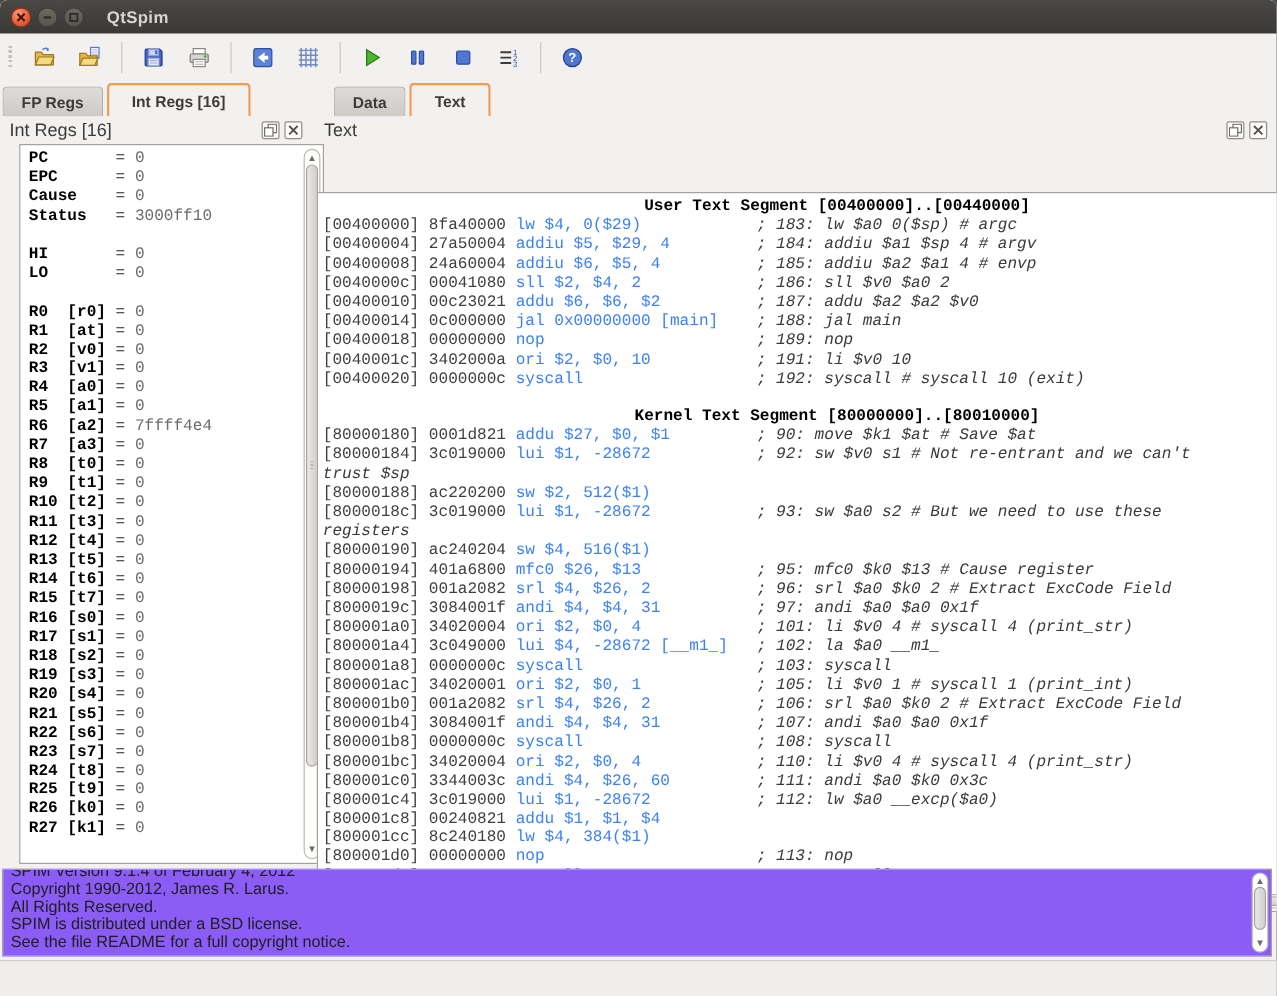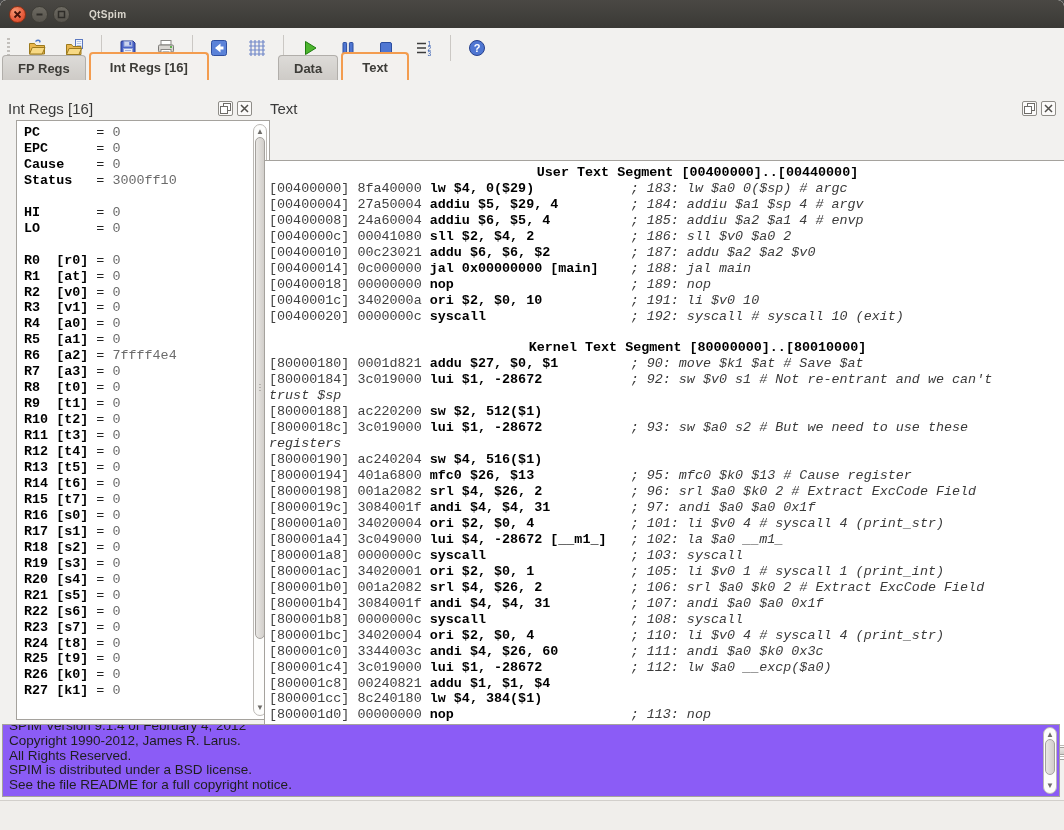--- a/index.html
+++ b/index.html
@@ -6,30 +6,30 @@
   .win{position:relative;width:1064px;height:830px;background:#f2f1ef;overflow:hidden;
        font-family:"Liberation Sans",sans-serif;border-radius:6px 6px 0 0;}
   
   .titlebar{position:absolute;left:0;top:0;right:0;height:28px;
     background:linear-gradient(#4a4844,#3a3935);border-radius:6px 6px 0 0;
     display:flex;align-items:center;padding-left:9px;box-sizing:border-box;}
   .wb{width:17px;height:17px;border-radius:50%;margin-right:5px;display:flex;
       align-items:center;justify-content:center;cursor:pointer;box-sizing:border-box;}
   .wb-close{background:radial-gradient(circle at 35% 30%,#f69a75,#e6593a 62%,#c7441f);border:1px solid #8f3014;}
   .wb-gray{background:linear-gradient(#6d6a62,#56534c);border:1px solid #3f3d37;}
-  .win-title{color:#d9d5cc;font-weight:bold;font-size:10px;margin-left:14px;letter-spacing:.3px;}
+  .win-title{color:#d9d5cc;font-weight:bold;font-size:14px;margin-left:14px;letter-spacing:.3px;}
   
   .toolbar{position:absolute;left:0;top:28px;right:0;height:40px;display:flex;align-items:center;padding-left:7px;}
   .tool-handle{width:3px;height:20px;margin-right:8px;
     background:repeating-linear-gradient(#c3c0bc 0 2px,transparent 2px 4px);}
   .tool-btn{width:26px;height:26px;margin:0 6px;padding:0;border:none;background:transparent;
     display:flex;align-items:center;justify-content:center;cursor:pointer;}
   .tool-sep{width:1px;height:26px;background:#cbc8c4;margin:0 7px;}
   
-  .tabrow{position:absolute;left:0;top:52px;right:0;height:28px;}
+  .tabrow{position:absolute;left:0;top:69px;right:0;height:28px;}
   .tabbar{position:absolute;bottom:0;display:flex;align-items:flex-end;}
   .tabbar-left{left:2px;} .tabbar-right{left:262px;margin-left:16px;}
   .tab{height:25px;box-sizing:border-box;display:flex;align-items:center;justify-content:center;
     padding:0 15px;font-weight:bold;font-size:13px;color:#3d3c38;cursor:pointer;
     background:linear-gradient(#dddbd8,#cecbc7);border:1px solid #b1aeaa;border-bottom:none;
     border-radius:4px 4px 0 0;margin-right:3px;}
   .tab.active{height:28px;background:#f3f1ef;border:2px solid #f39c4f;border-bottom:none;padding:0 19px;}
   
   .dock-header{position:absolute;height:24px;display:flex;align-items:center;
     font-size:15px;color:#3a3a3a;box-sizing:border-box;}
@@ -47,21 +47,21 @@
   .reg-row{white-space:pre;}
   .rn{font-weight:bold;color:#000;}
   .req{color:#222;}
   .rv{color:#6b6b6b;}
   
   .code-area{position:absolute;left:0;top:0;right:17px;bottom:14px;overflow:hidden;
     padding:4px 0 0 4px;font-family:"Liberation Mono",monospace;font-size:13.4px;line-height:15.95px;color:#3f3f3f;}
   .code-line{white-space:pre;}
   .seg-header{font-weight:bold;color:#000;text-align:center;}
   .adr{color:#3f3f3f;}
-  .ins{font-weight:bold;color:#000000;}
+  .ins{font-weight:normal;color:#3b82f6;}
   .cmt{font-style:italic;color:#3a3a3a;}
   .cont{font-style:italic;color:#3a3a3a;}
   
   .vtrack{position:absolute;width:14px;border:1px solid #bcb9b5;border-radius:8px;background:#fdfdfc;box-sizing:border-box;}
   .vt-left{right:2px;top:3px;bottom:3px;}
   .vt-right{right:2px;top:3px;bottom:15px;}
   .vt-msg{right:2px;top:2px;bottom:2px;}
   .vthumb{position:absolute;left:1px;right:1px;border:1px solid #a5a29e;border-radius:7px;
     background:linear-gradient(90deg,#e9e7e4,#d2cfcb);}
   .vthumb .grip{position:absolute;left:3px;right:3px;top:50%;height:7px;margin-top:-4px;

